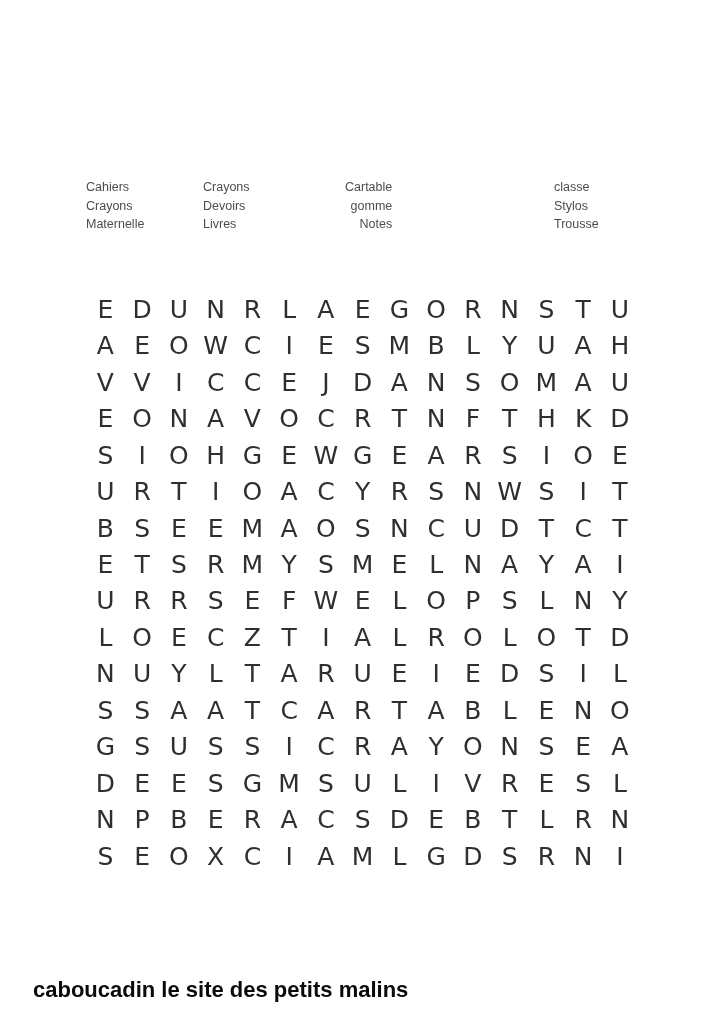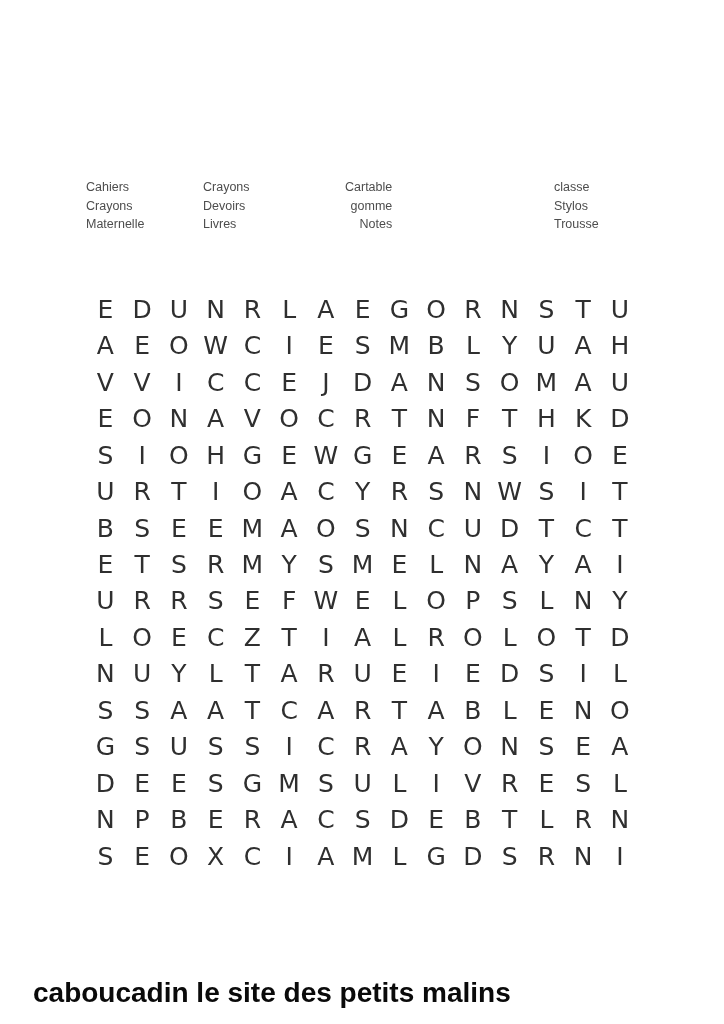--- a/index.html
+++ b/index.html
@@ -50,21 +50,21 @@
     justify-content: center;
     font-family: "DejaVu Sans", sans-serif;
     font-size: 25px;
     font-weight: 400;
     color: #2f2f2f;
   }
 
   .footer {
     position: absolute;
     left: 33px; top: 977px;
-    font-size: 28px;
+    font-size: 22px;
     font-weight: bold;
     color: #0a0a0a;
   }
 </style>
 </head>
 <body>
 
 <div class="page">
 
 

